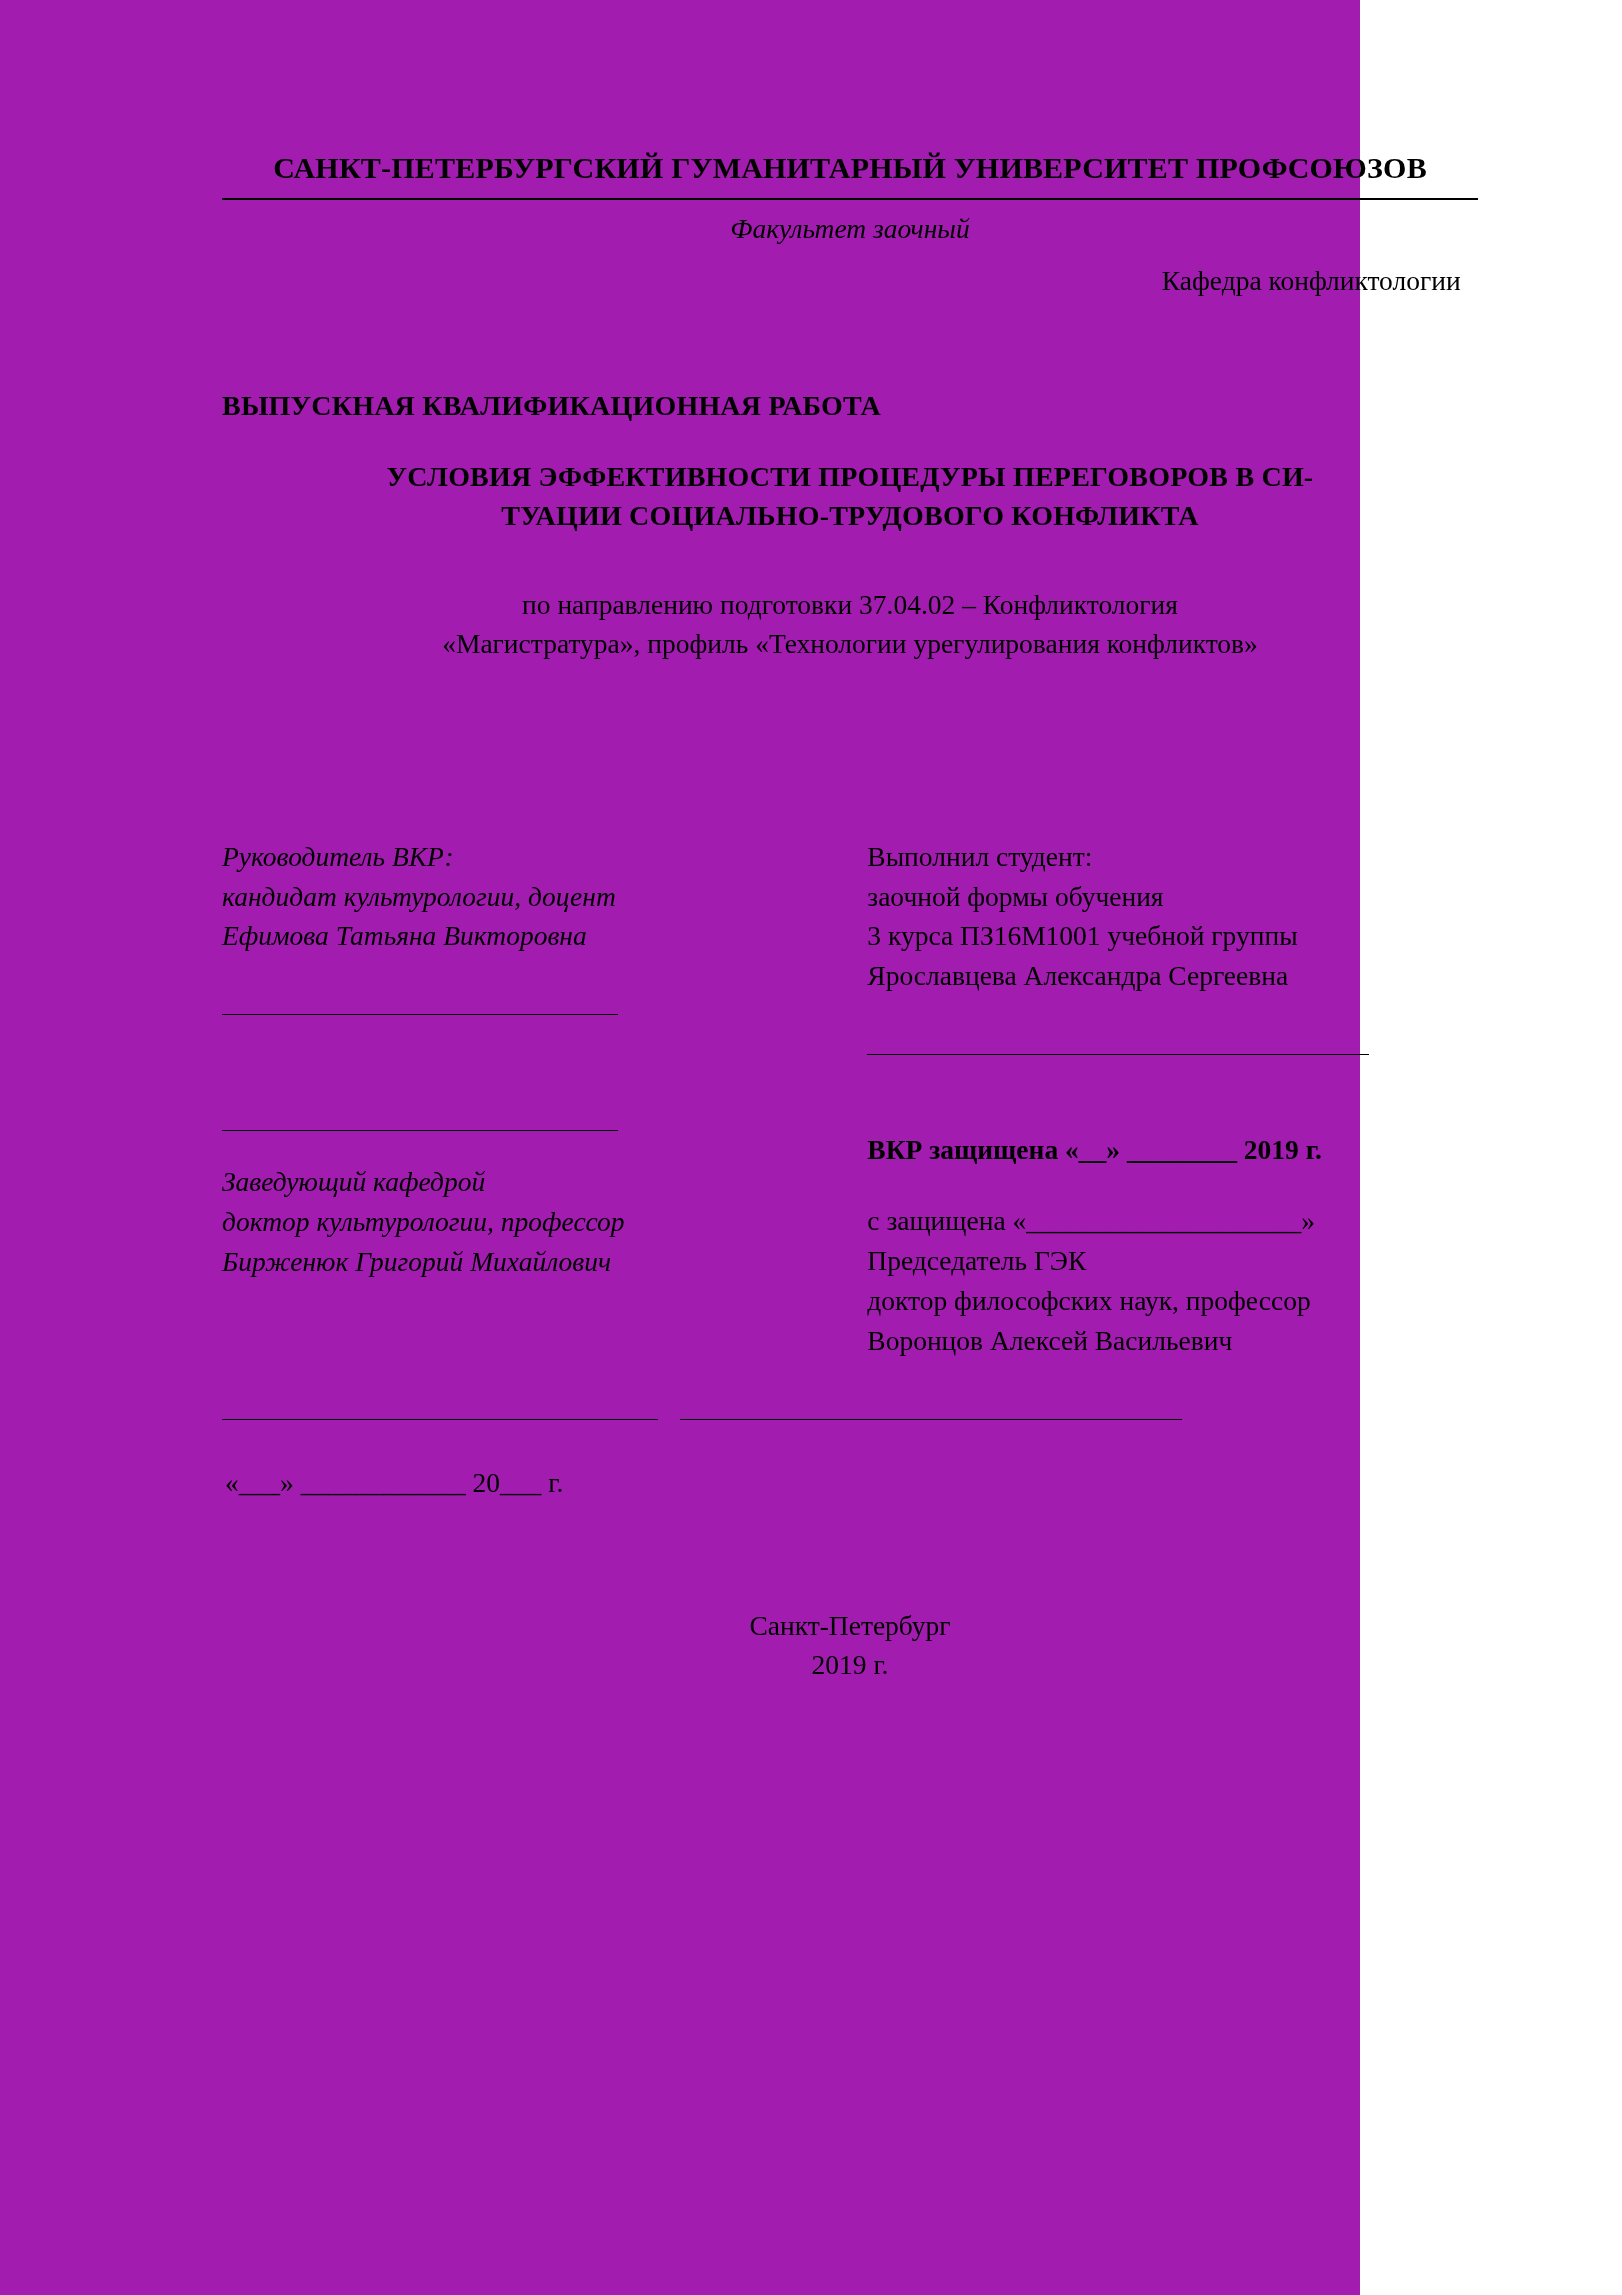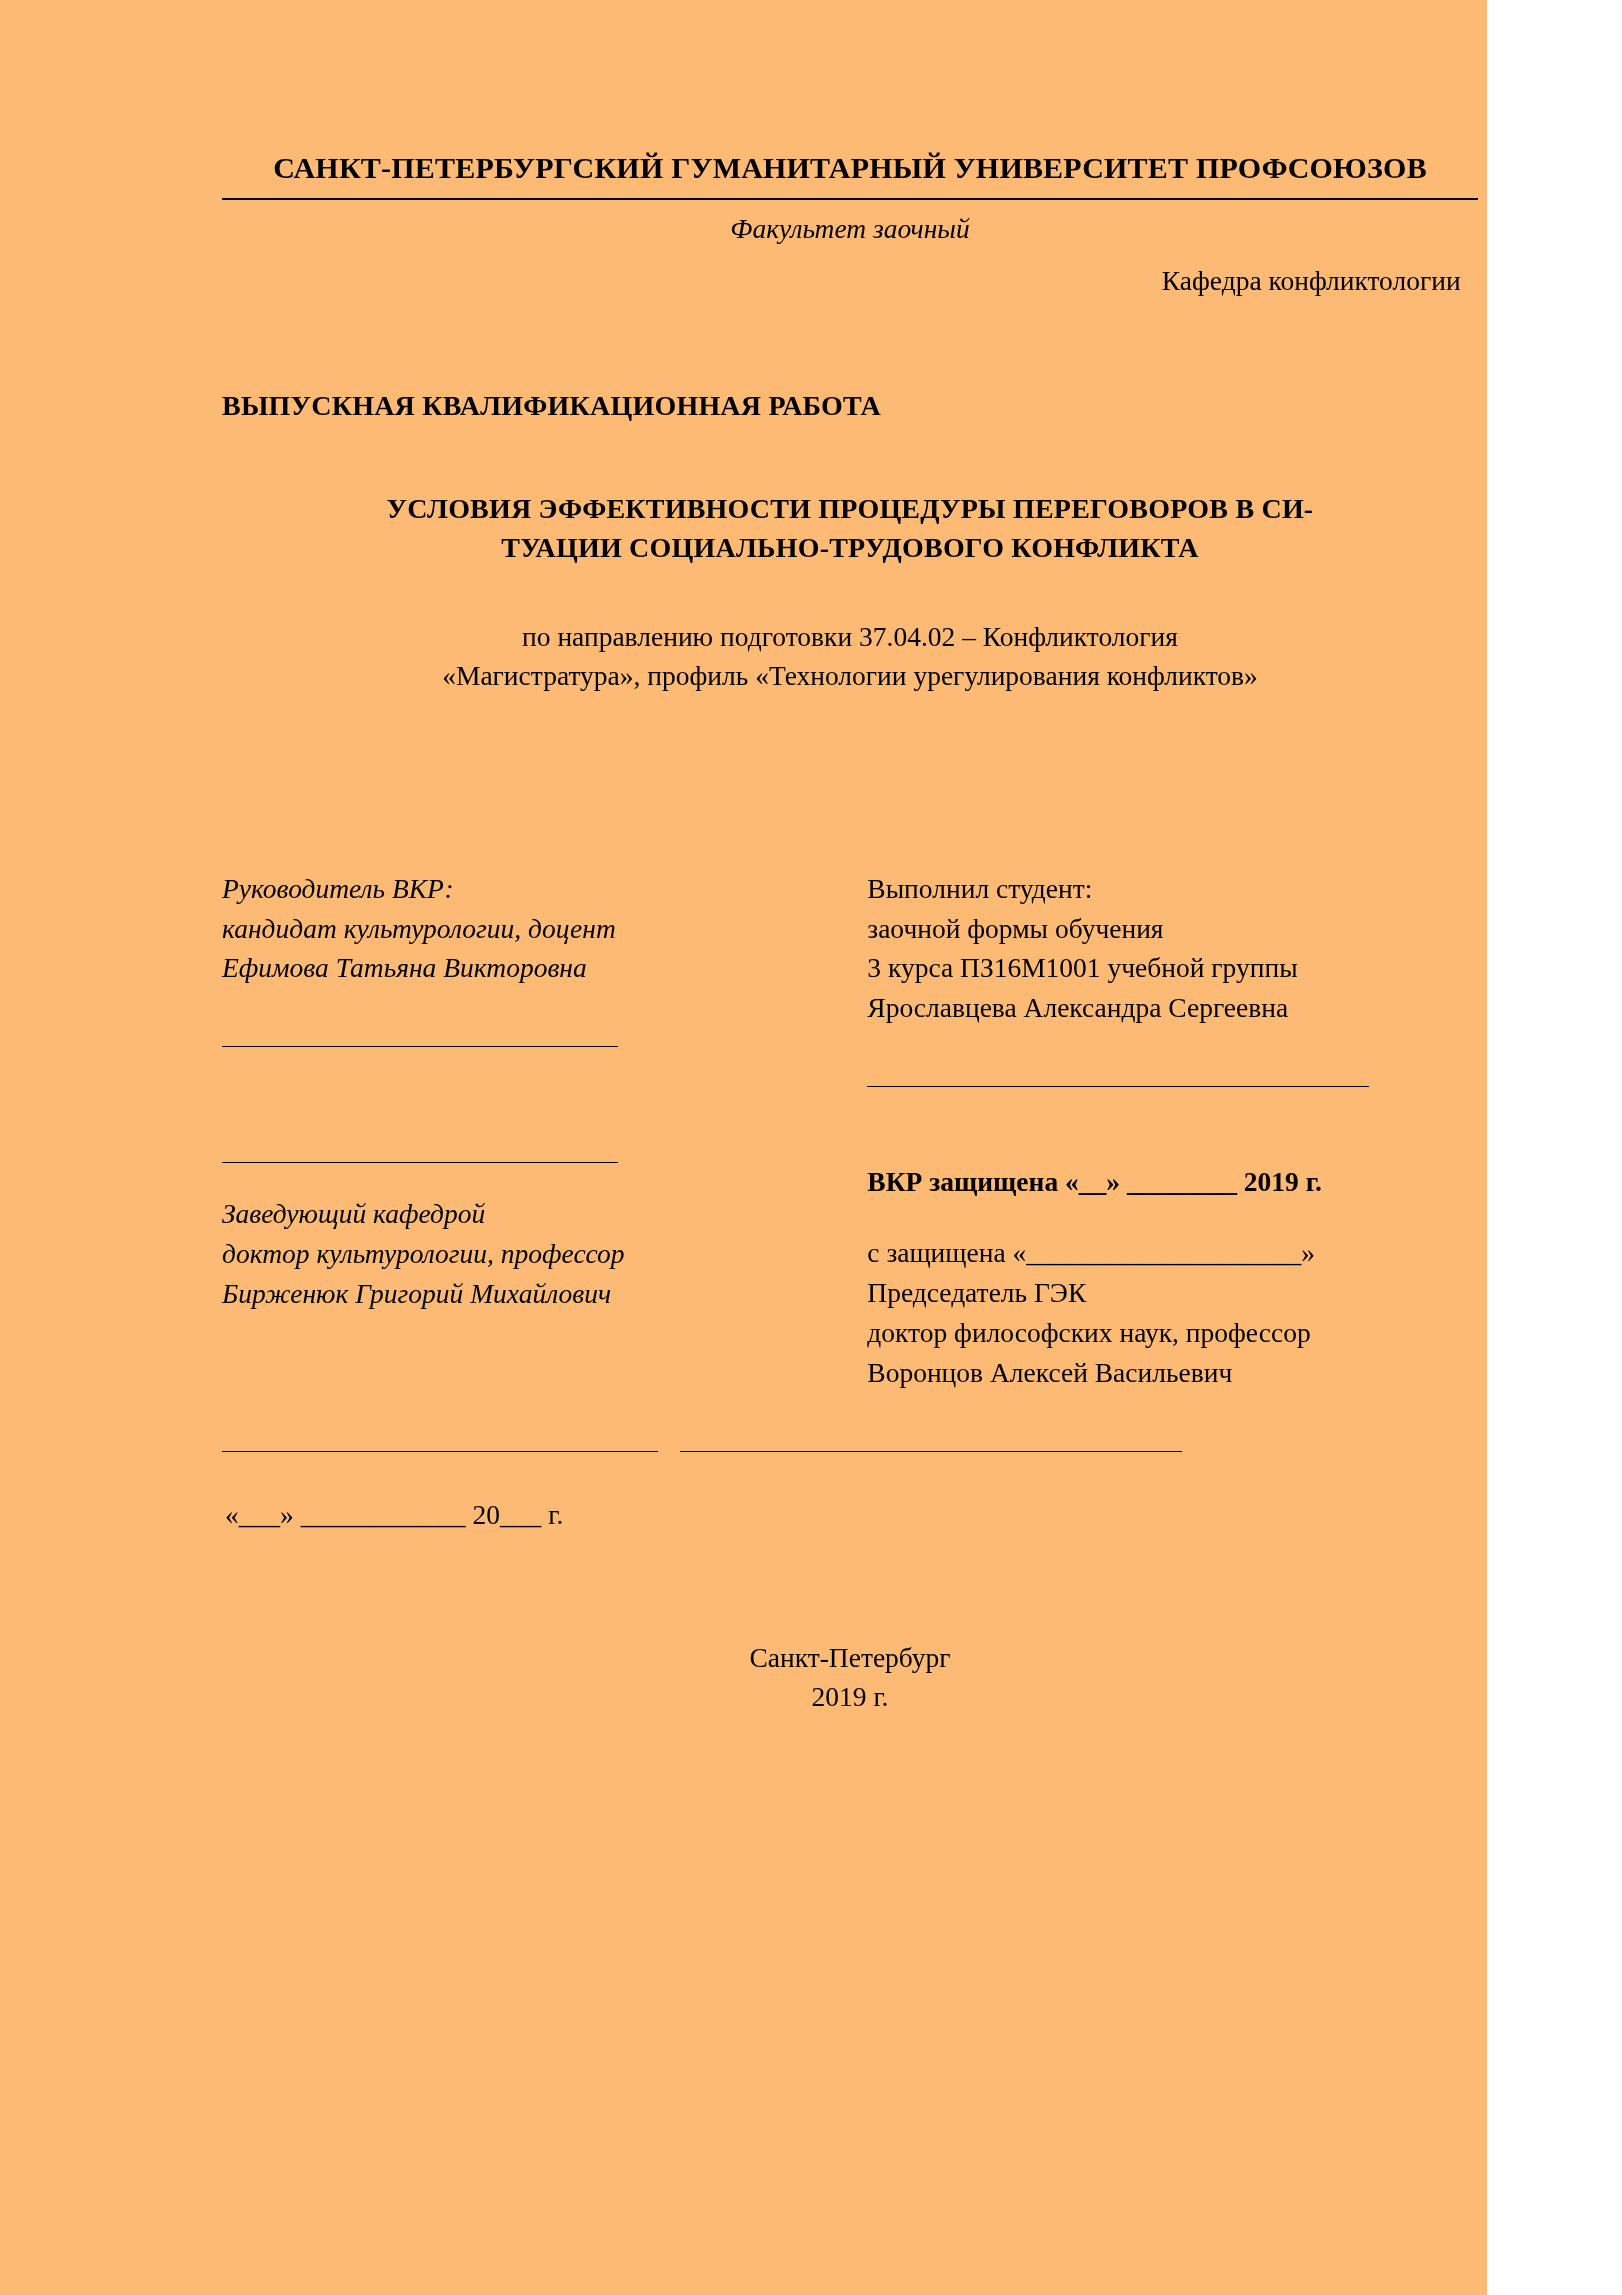--- a/index.html
+++ b/index.html
@@ -11,23 +11,23 @@
     width: 1623px;
     height: 2295px;
     font-family: "Liberation Serif", "DejaVu Serif", serif;
     color: #000000;
     position: relative;
     overflow: hidden;
   }
   .page {
     position: absolute;
     left: 0; top: 0;
-    width: 1487px;
+    width: 1360px;
     height: 2295px;
-    background: #fdba74;
+    background: #a21caf;
   }
   .content {
     position: absolute;
     left: 222px;
     top: 149px;
     width: 1256px;
   }
 
   
   .univ-title {
@@ -62,21 +62,21 @@
     font-weight: bold;
     font-size: 28px;
     margin-top: 93px;
     letter-spacing: 0.2px;
   }
   .work-title {
     text-align: center;
     font-weight: bold;
     font-size: 28px;
     line-height: 1.38;
-    margin-top: 68px;
+    margin-top: 36px;
     letter-spacing: 0.2px;
   }
   .direction {
     text-align: center;
     font-size: 27.5px;
     line-height: 1.42;
     margin-top: 49px;
   }
 
   

